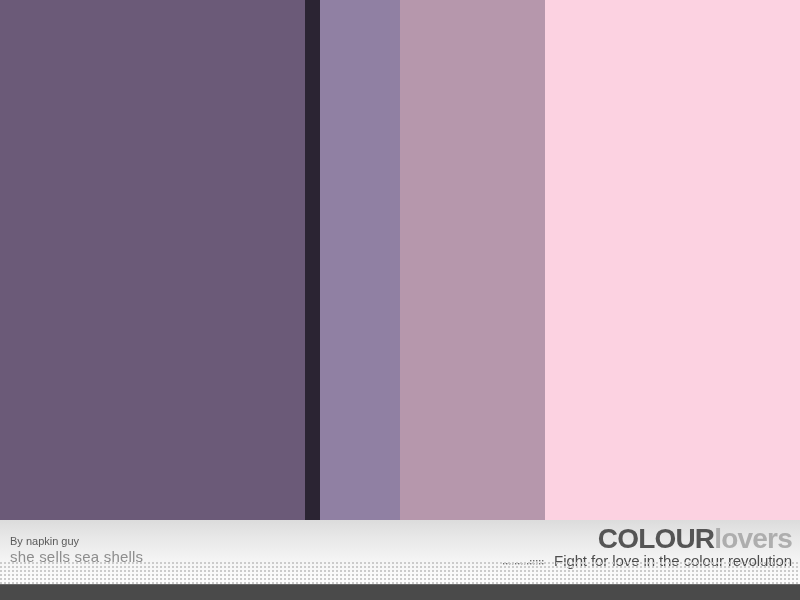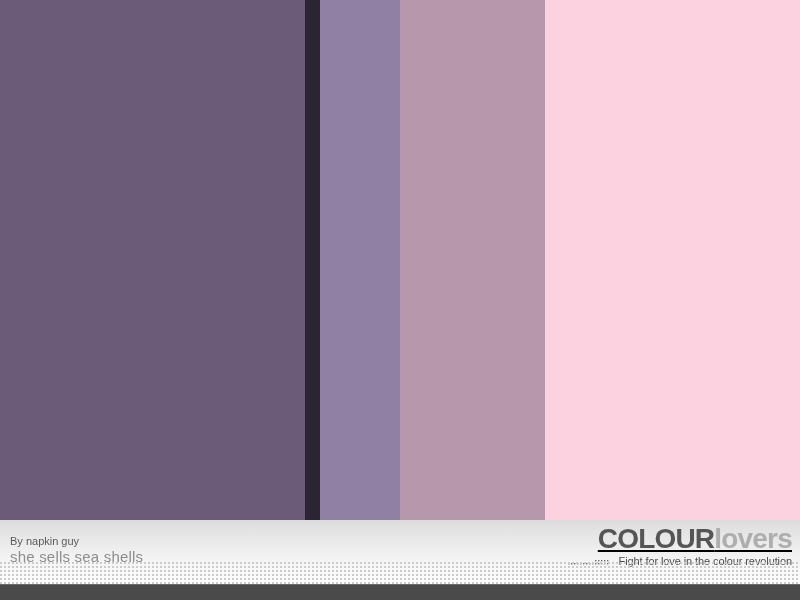--- a/index.html
+++ b/index.html
@@ -93,21 +93,20 @@
     top: 4px;
     text-align: right;
   }
 
   #brand-wordmark {
     font-size: 28px;
     line-height: 30px;
     font-weight: bold;
     letter-spacing: -0.8px;
     white-space: nowrap;
-    text-decoration: underline;
   }
 
   #brand-word-primary {
     color: #555555;
   }
 
   #brand-word-secondary {
     color: #aeaeae;
   }
 
@@ -120,21 +119,21 @@
     margin-top: 1px;
   }
 
   #brand-dots {
     display: block;
     width: 46px;
     height: 9px;
   }
 
   #brand-tagline {
-    font-size: 11px;
+    font-size: 15px;
     line-height: 12px;
     color: #4d4d4d;
     white-space: nowrap;
     letter-spacing: -0.1px;
   }
 
   
   #dot-band {
     position: absolute;
     left: 0;

